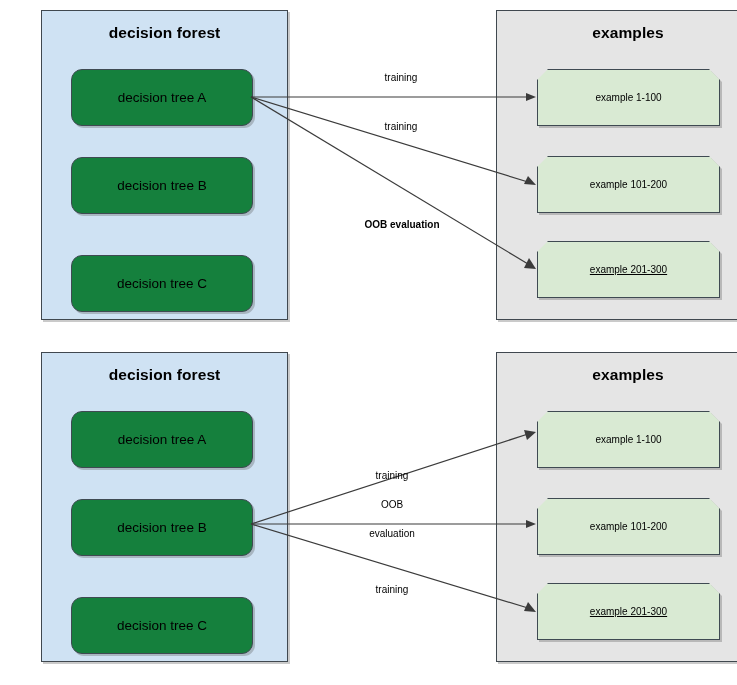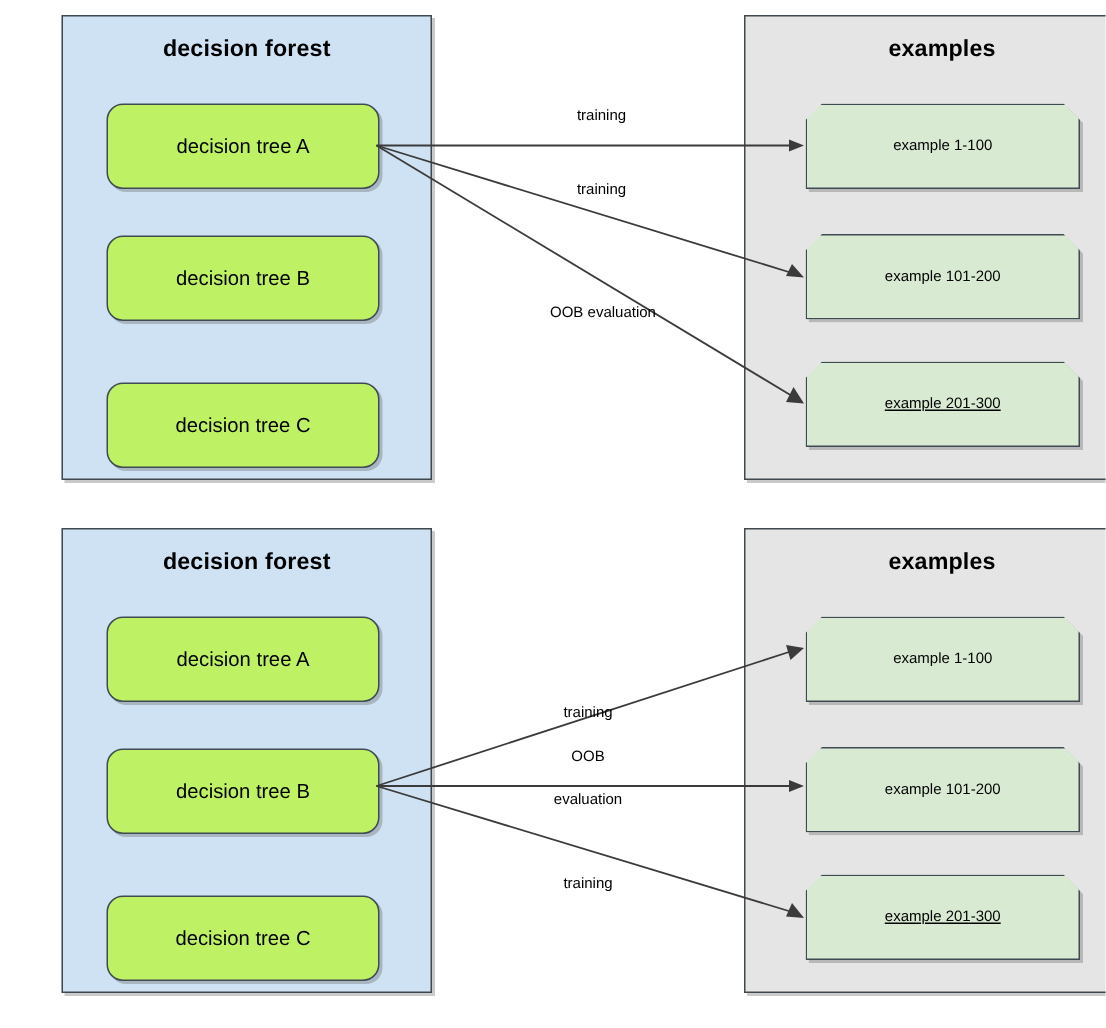--- a/index.html
+++ b/index.html
@@ -59,21 +59,21 @@
     font-weight: bold;
     letter-spacing: 0.1px;
   }
 
   .tree-box {
     position: absolute;
     box-sizing: border-box;
     left: 29px;
     width: 182px;
     height: 57px;
-    background: #bef264;
+    background: #15803d;
     border: 1px solid #3f4a52;
     border-radius: 11px;
     box-shadow: 2px 2px 0 rgba(80,80,80,0.30);
     display: flex;
     align-items: center;
     justify-content: center;
     font-size: 13.5px;
   }
   .tree-a { top: 58px; }
   .tree-b { top: 146px; }
@@ -185,21 +185,21 @@
       </g>
 
       <g>
         <line class="edge-line" x1="221" y1="97" x2="498" y2="264"></line>
         <polygon class="edge-head" points="506,269 494,268 499,258"></polygon>
       </g>
     </svg>
 
     <div class="edge-label lbl-center" style="left:316px; top:72px; width:110px;">training</div>
     <div class="edge-label lbl-center" style="left:316px; top:121px; width:110px;">training</div>
-    <div class="edge-label lbl-center" style="left:292px; top:203px; width:160px;">OOB evaluation</div>
+    <div class="edge-label lbl-center" style="left:292px; top:219px; width:160px;font-weight:bold;">OOB evaluation</div>
   </div>
 
   <div class="diagram" id="diagram-bottom">
 
     <div class="panel panel-forest">
       <div class="panel-title">decision forest</div>
 
       <div class="tree-box tree-a">
         <span>decision tree A</span>
       </div>

